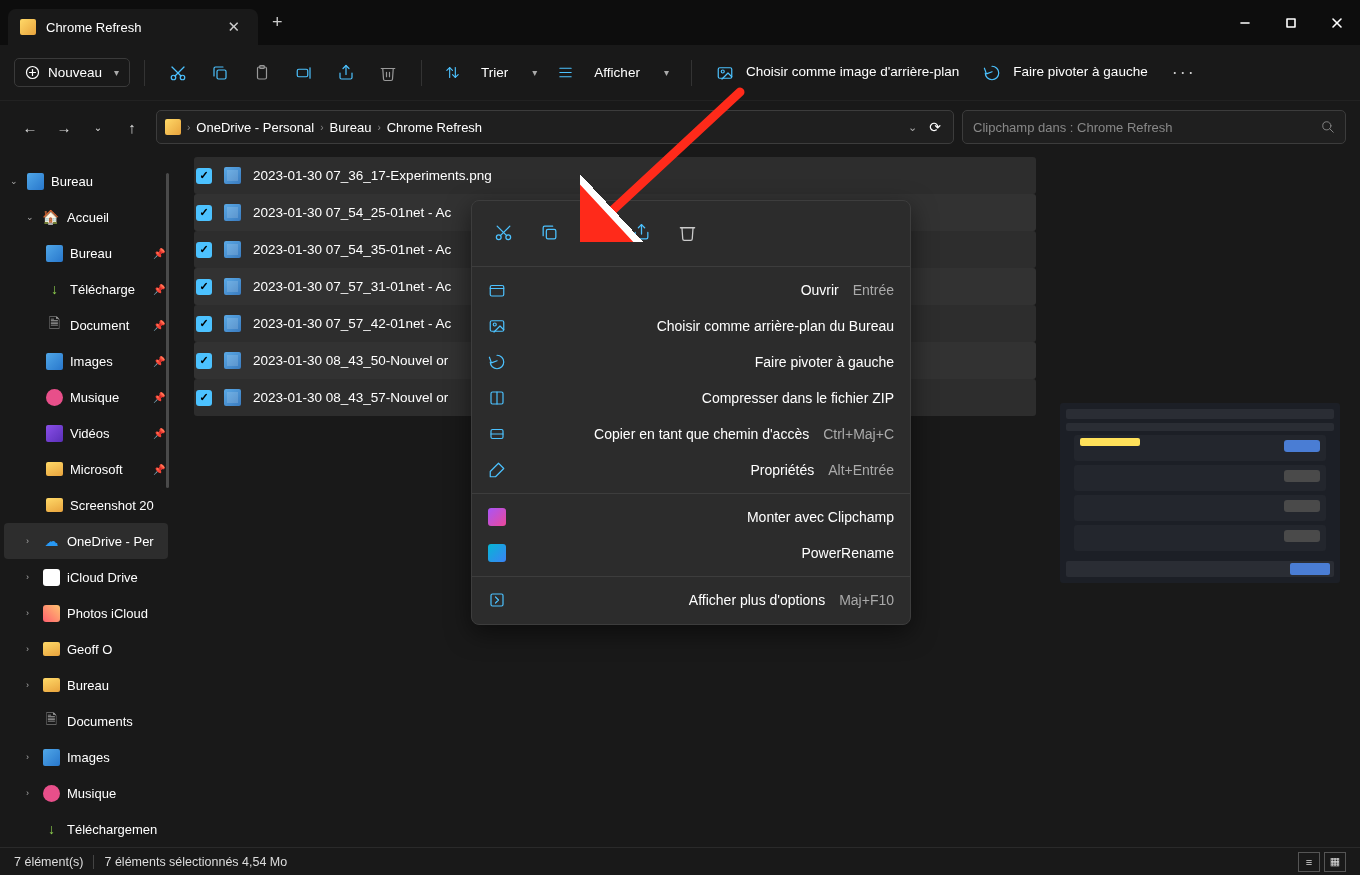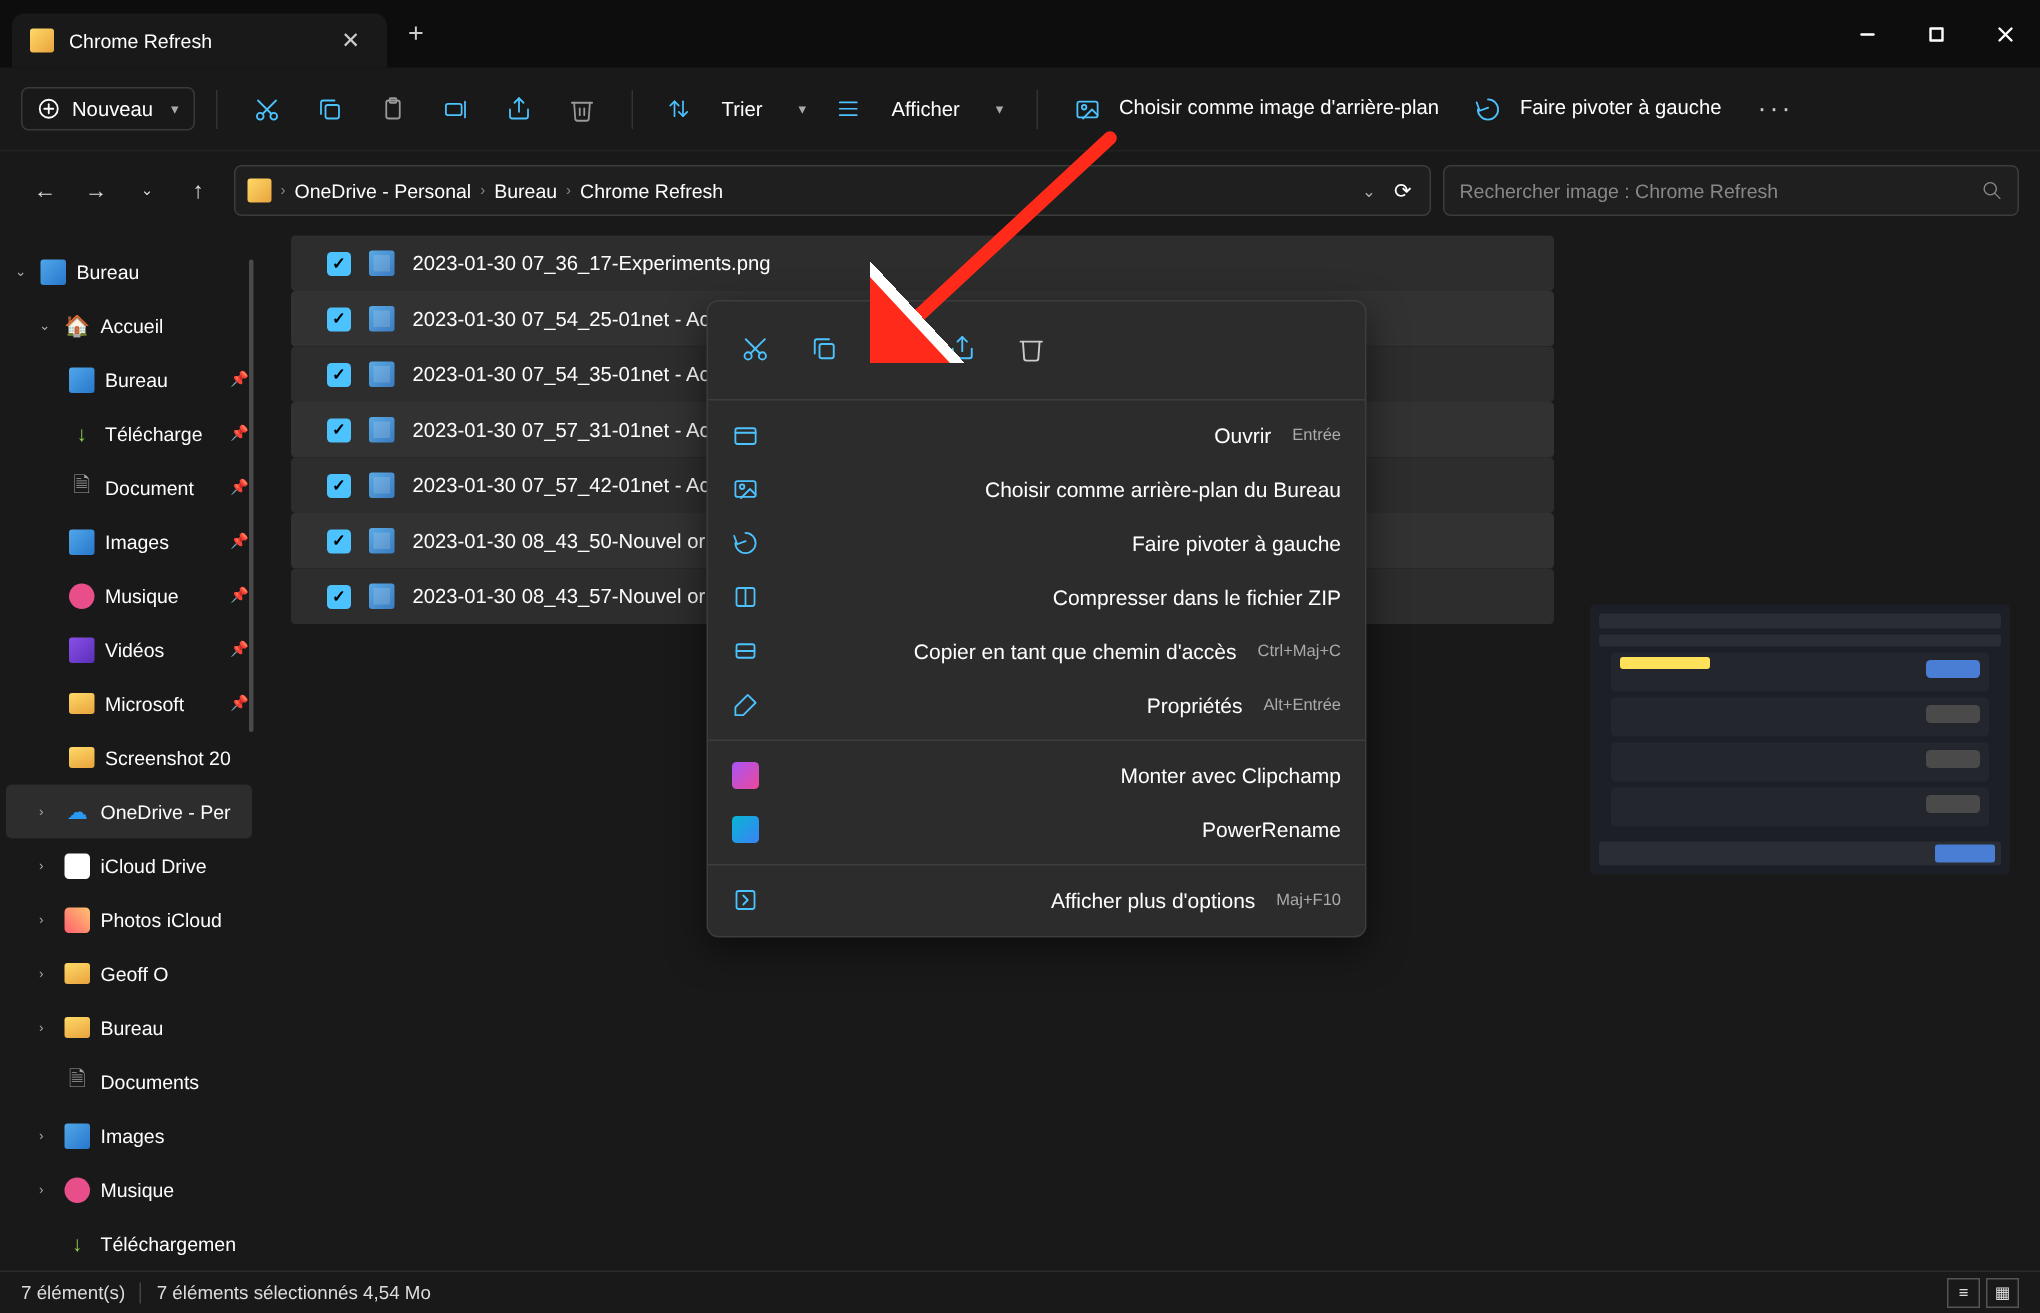--- a/index.html
+++ b/index.html
@@ -59,21 +59,21 @@
 .fi-video { background: linear-gradient(135deg,#8a4fe8,#5a2fb8); border-radius: 2px; }
 .fi-onedrive { color: #2899f5; }
 .fi-icloud { background: #fff; border-radius: 3px; }
 .fi-photos { background: linear-gradient(45deg,#ff5f6d,#ffc371); border-radius: 3px; }
 .pin { color: #888; font-size: 10px; margin-left: auto; margin-right: 6px; }
 .tree-scroll { position:absolute; left:166px; top:173px; width:3px; height:315px; background:#4a4a4a; border-radius:2px; }
 
 
 .main { flex: 1; display: flex; }
 .file-area { flex: 1; padding: 4px 14px 0 22px; }
-.file-row { display: flex; align-items: center; height: 37px; gap: 12px; padding-left: 24px; border-radius: 3px; font-size: 13.5px; }
+.file-row { display: flex; align-items: center; height: 37px; gap: 12px; padding-left: 2px; border-radius: 3px; font-size: 13.5px; }
 .file-row.sel { background: #2d2d2d; }
 .file-row.sel.alt { background: #323232; }
 .chk { width: 16px; height: 16px; background: #4cc2ff; border-radius: 3px; display: flex; align-items: center; justify-content: center; }
 .chk::after { content: "✓"; color: #000; font-size: 11px; font-weight: bold; }
 .file-ico { width: 17px; height: 17px; background: linear-gradient(135deg,#5aa9e6,#3a7bbf); border-radius: 2px; position: relative; }
 .file-ico::after { content:""; position:absolute; inset:3px; background:#fff; opacity:0.15; }
 
 
 .preview-pane { width: 310px; padding: 10px 12px 0 0; }
 .preview-img { margin-top: 240px; margin-left: 10px; width: 280px; height: 180px; background: #1c1f26; border-radius: 3px; padding: 6px; position: relative; overflow:hidden; }
@@ -85,21 +85,21 @@
 .prev-foot { position:absolute; bottom:6px; left:6px; right:6px; height:16px; background:#2a2d34; border-radius:2px; }
 .prev-foot-btn { position:absolute; right:4px; top:2px; width:40px; height:12px; background:#4a7dd4; border-radius:2px; }
 
 
 .context-menu { position: absolute; left: 471px; top: 200px; width: 440px; background: #2c2c2c; border: 1px solid #3d3d3d; border-radius: 8px; box-shadow: 0 8px 24px rgba(0,0,0,0.5); padding: 6px 0; z-index: 100; }
 .ctx-icons { display: flex; gap: 4px; padding: 6px 10px 10px; }
 .ctx-iconbtn { width: 42px; height: 38px; display: flex; align-items: center; justify-content: center; color: #4cc2ff; border-radius: 5px; }
 .ctx-item { display: flex; align-items: center; gap: 14px; height: 36px; padding: 0 16px; font-size: 14px; text-align: right; }
 .ctx-item svg, .ctx-item .ci { width: 18px; height: 18px; color: #4cc2ff; flex-shrink: 0; }
 .ctx-label { flex: 1; }
-.ctx-shortcut { color: #aaa; font-size: 11px; }
+.ctx-shortcut { color: #aaa; font-size: 14px; }
 .ctx-sep { height: 1px; background: #3d3d3d; margin: 5px 0; }
 .ci-grad { background: linear-gradient(135deg,#a855f7,#ec4899); border-radius: 3px; }
 .ci-blue { background: #3b82f6; border-radius: 3px; }
 .ci-teal { background: linear-gradient(135deg,#06b6d4,#3b82f6); border-radius: 3px; }
 
 
 .red-arrow { position: absolute; left: 580px; top: 82px; z-index: 101; pointer-events: none; }
 
 
 .status-bar { position: absolute; bottom: 0; left: 0; right: 0; height: 28px; display: flex; align-items: center; padding: 0 14px; gap: 10px; font-size: 12.5px; color: #ddd; border-top: 1px solid #2a2a2a; }
@@ -243,21 +243,21 @@
     <span class="bc-sep">›</span>
     <span>Bureau</span>
     <span class="bc-sep">›</span>
     <span>Chrome Refresh</span>
     <div class="bc-right">
       <span style="font-size:11px;color:#aaa">⌄</span>
       <span style="font-size:14px;margin:0 4px">⟳</span>
     </div>
   </div>
   <div class="search-box">
-    <span>Rechercher image : Chrome Refresh</span>
+    <span>Clipchamp dans : Chrome Refresh</span>
     <svg width="14" height="14" viewBox="0 0 24 24">
         <circle cx="10" cy="10" r="7"></circle>
         <line x1="21" y1="21" x2="15" y2="15"></line>
       </svg>
   </div>
 </div>
 
 <div class="body">
   <div class="sidebar">
     <div class="tree-item">

